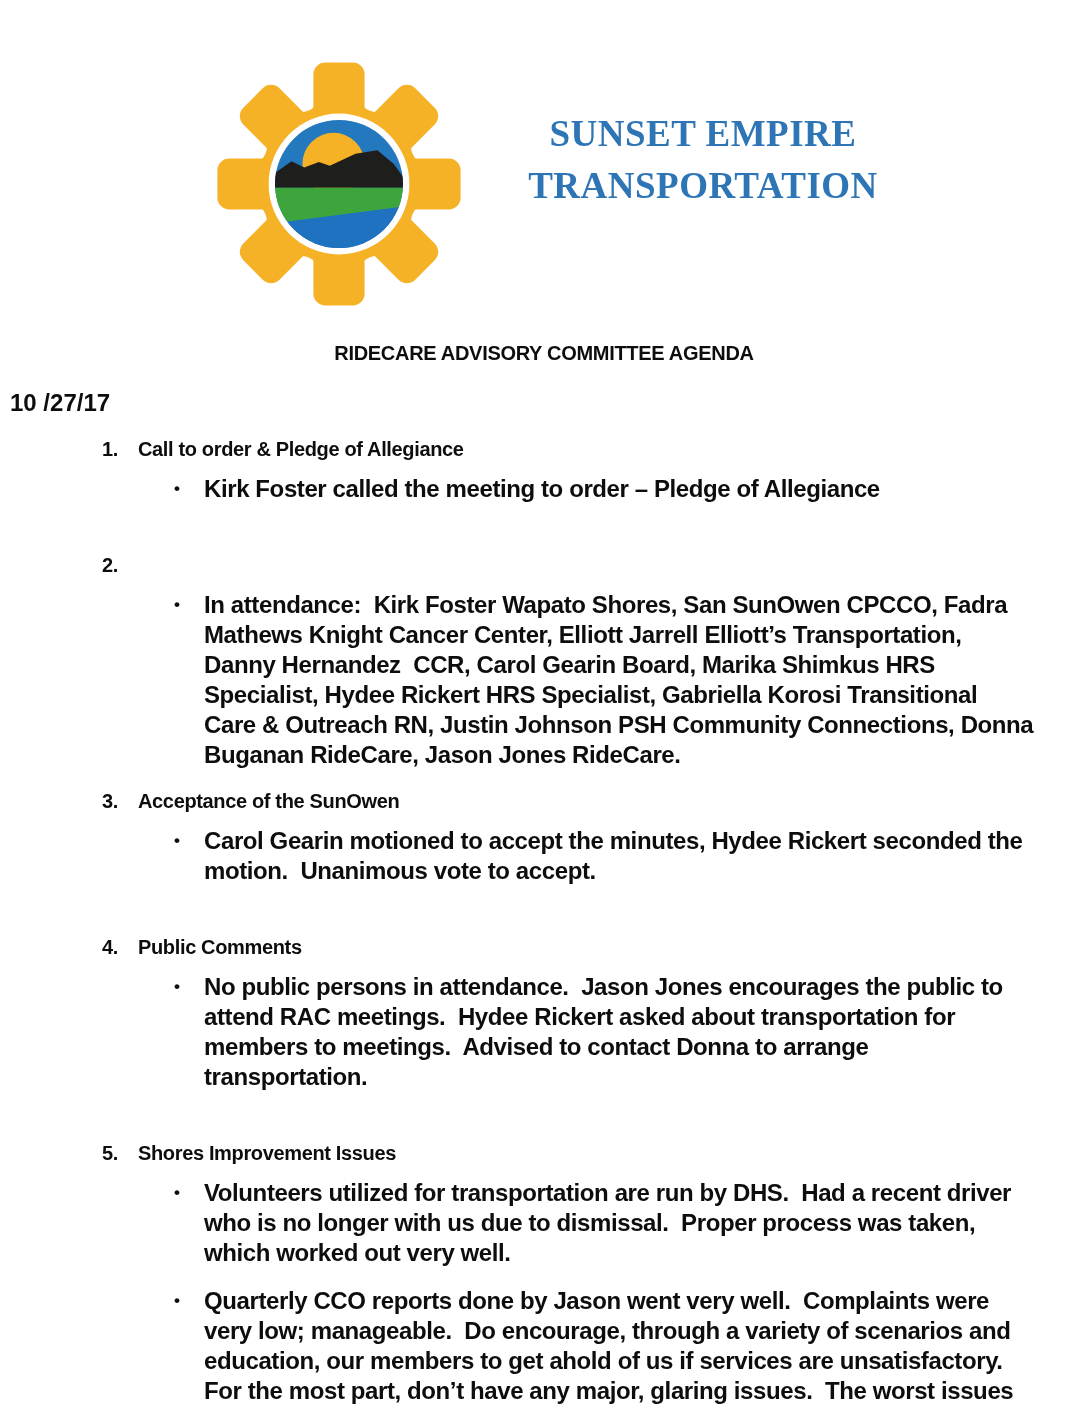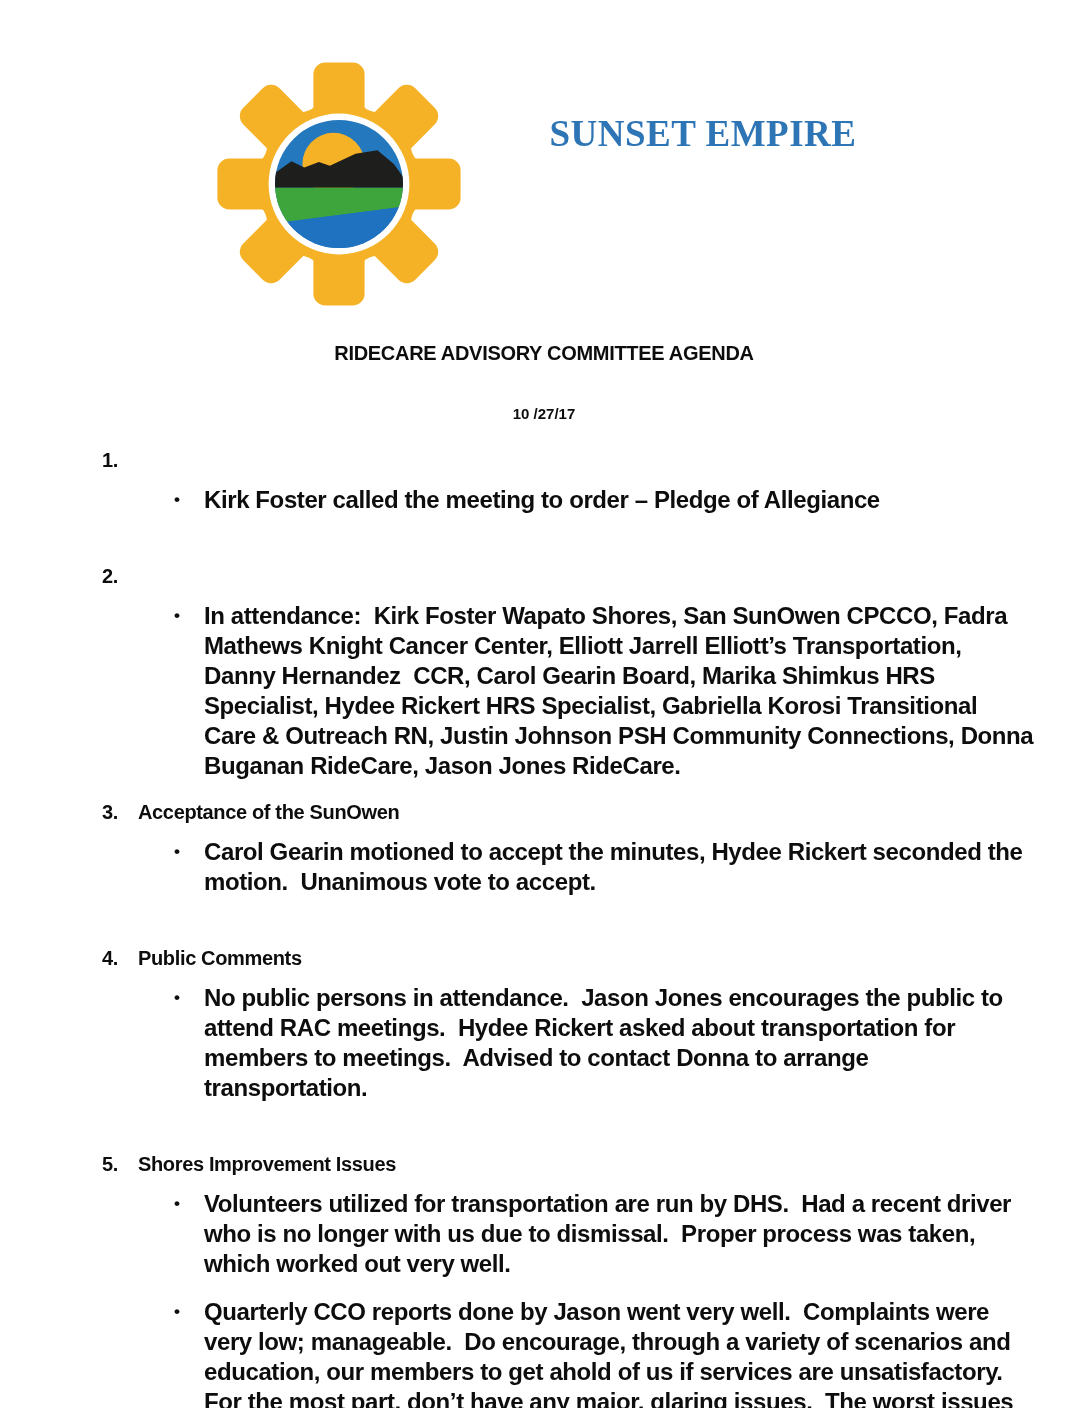--- a/index.html
+++ b/index.html
@@ -37,23 +37,23 @@
   .doc-title {
     margin-top:24px;
     text-align:center;
     font-size:20px;
     font-weight:bold;
     letter-spacing:-0.3px;
     line-height:30px;
     white-space:pre-wrap;
   }
   .doc-date {
-    margin-top:31px;
-    text-align:center;
-    font-size:15px;
+    margin-top:20px;
+    text-align:left;
+    font-size:24px;
     font-weight:bold;
     line-height:30px;
     white-space:pre-wrap;
   }
   .agenda { margin-top:12px; }
   .agenda-item { margin-top:16px; }
   .agenda-item.gap-after { margin-top:46px; }
   .item-heading {
     display:flex;
     padding-left:92px;
@@ -129,31 +129,33 @@
           <rect x="-70" y="-70" width="140" height="140" fill="#2478be"></rect>
           <circle cx="-6" cy="-22" r="34" fill="#f6b226"></circle>
           <path d="M -70 4 L -70 -12 L -52 -25 L -38 -18 L -22 -24 L -10 -20 L 18 -33 L 42 -37 L 60 -22 L 70 -8 L 70 4 Z" fill="#1e1e1c"></path>
           <path d="M -70 4 L 70 4 L 70 25 L -70 43 Z" fill="#3ea43c"></path>
           <path d="M -70 43 L 70 25 L 70 70 L -70 70 Z" fill="#1f72bf"></path>
         </g>
       </svg>
     </div>
     <div class="org-name">
       <div>SUNSET EMPIRE</div>
+      <div>TRANSPORTATION</div>
     </div>
   </div>
 
   <div class="doc-title">RIDECARE ADVISORY COMMITTEE AGENDA</div>
   <div class="doc-date">10 /27/17</div>
 
   <div class="agenda">
 
     <div class="agenda-item">
       <div class="item-heading">
         <span class="item-num">1.</span>
+        <span class="item-title">Call to order &amp; Pledge of Allegiance</span>
       </div>
       <div class="bullet-row">
         <span class="bullet-marker">•</span>
         <span class="bullet-text">Kirk Foster called the meeting to order – Pledge of Allegiance</span>
       </div>
     </div>
 
     <div class="agenda-item gap-after">
       <div class="item-heading">
         <span class="item-num">2.</span>

